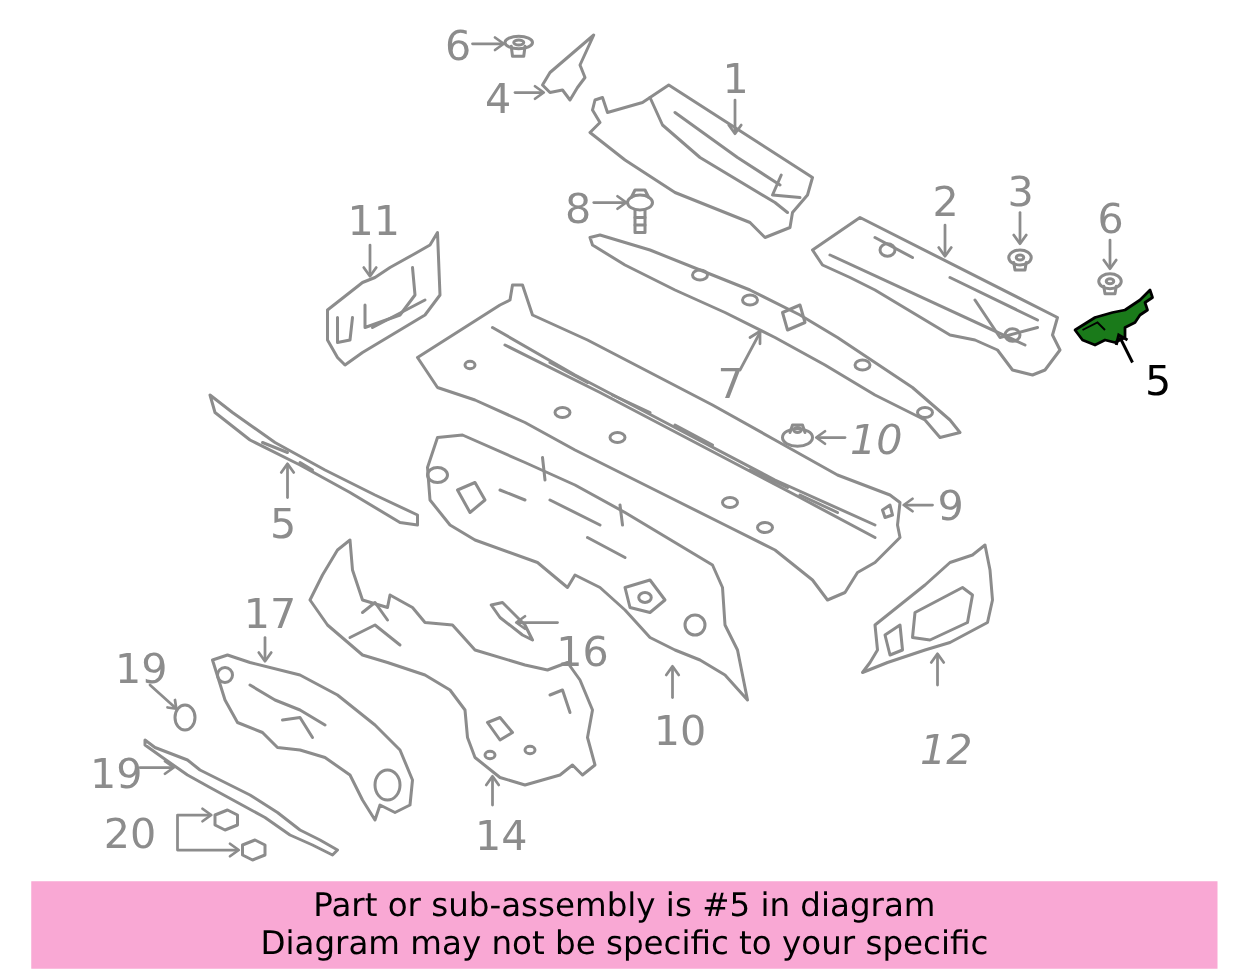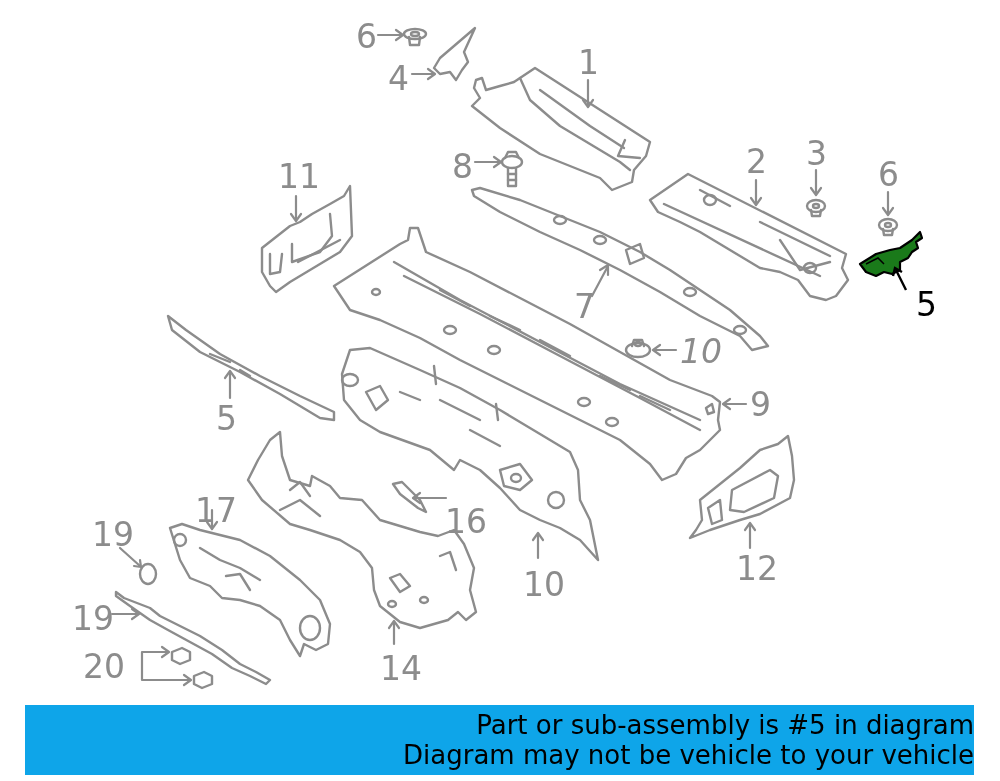--- a/index.html
+++ b/index.html
@@ -1,20 +1,20 @@
 <!DOCTYPE html>
 <html><head>
   <meta charset="utf-8">
   <style>
     html, body { margin:0; padding:0; background:#ffffff; }
     body { width:1000px; height:781px; position:relative; overflow:hidden; font-family:"DejaVu Sans", sans-serif; }
     #diagram { position:absolute; left:0; top:0; width:1000px; height:705px; }
     .callout { position:absolute; font-family:"DejaVu Sans", sans-serif; font-size:33px; color:#8c8c8c; line-height:1; }
     .callout.active { color:#000000; }
-    #banner { position:absolute; left:25px; top:705px; width:949px; height:70px; background:#0ea5e9; display:flex; flex-direction:column; align-items:flex-end; justify-content:center; }
+    #banner { position:absolute; left:25px; top:705px; width:949px; height:70px; background:#f9a8d4; display:flex; flex-direction:column; align-items:center; justify-content:center; }
     #banner .line { font-family:"DejaVu Sans", sans-serif; font-size:26px; line-height:30px; color:#000000; white-space:nowrap; }
   </style>
 </head>
 <body>
 
 <svg id="diagram" viewBox="0 0 1000 705" xmlns="http://www.w3.org/2000/svg">
   <g fill="none" stroke="#8c8c8c" stroke-width="2.4" stroke-linejoin="round" stroke-linecap="round">
 
     <g>
       <ellipse cx="415" cy="34" rx="11" ry="5"></ellipse>
@@ -211,26 +211,26 @@
 <div class="callout" style="left:806px;top:137px;">3</div>
 <div class="callout" style="left:388px;top:62px;">4</div>
 <div class="callout active" style="left:916px;top:288px;">5</div>
 <div class="callout" style="left:356px;top:20px;">6</div>
 <div class="callout" style="left:878px;top:158px;">6</div>
 <div class="callout" style="left:574px;top:290px;">7</div>
 <div class="callout" style="left:452px;top:150px;">8</div>
 <div class="callout" style="left:750px;top:388px;">9</div>
 <div class="callout" style="left:680px;top:335px;font-style:italic;">10</div>
 <div class="callout" style="left:278px;top:160px;">11</div>
-<div class="callout" style="left:736px;top:552px;">12</div>
+<div class="callout" style="left:736px;top:583px;font-style:italic;">12</div>
 <div class="callout" style="left:523px;top:568px;">10</div>
 <div class="callout" style="left:380px;top:652px;">14</div>
 <div class="callout" style="left:216px;top:402px;">5</div>
 <div class="callout" style="left:445px;top:505px;">16</div>
-<div class="callout" style="left:195px;top:474px;margin-top:20px;">17</div>
+<div class="callout" style="left:195px;top:474px;">17</div>
 <div class="callout" style="left:92px;top:518px;">19</div>
 <div class="callout" style="left:72px;top:602px;">19</div>
 <div class="callout" style="left:83px;top:650px;">20</div>
 
 <div id="banner">
   <div class="line">Part or sub-assembly is #5 in diagram</div>
-  <div class="line">Diagram may not be vehicle to your vehicle</div>
+  <div class="line">Diagram may not be specific to your specific</div>
 </div>
 
 </body></html>

